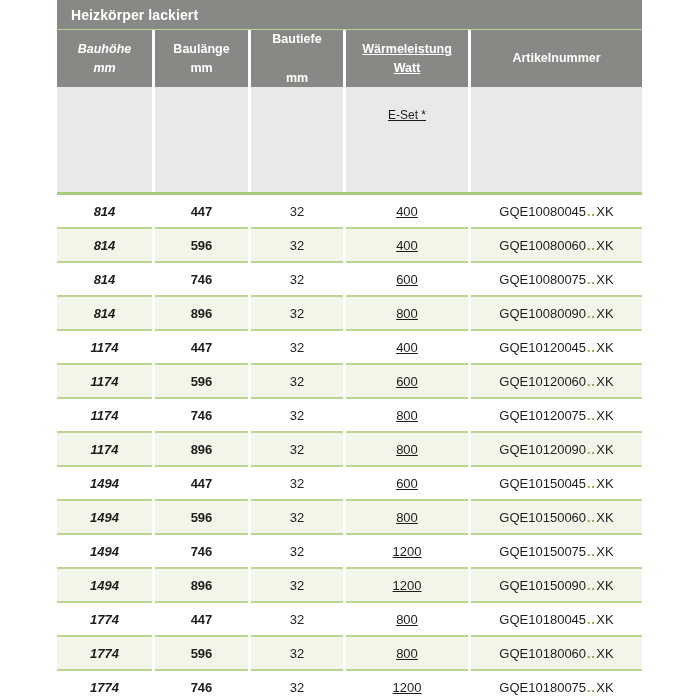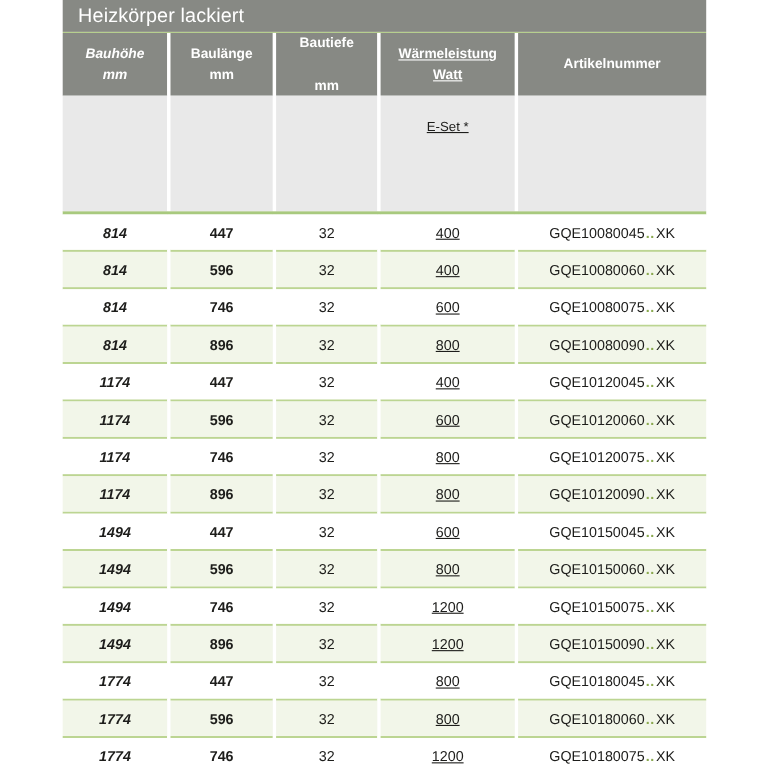--- a/index.html
+++ b/index.html
@@ -16,22 +16,22 @@
     left: 57px;
     top: 0px;
     width: 585px;
   }
 
   
   .title-bar {
     height: 29px;
     background: #878984;
     color: #ffffff;
-    font-size: 18px;
-    font-weight: 400;
+    font-size: 14px;
+    font-weight: 700;
     display: flex;
     align-items: center;
     padding-left: 14px;
     letter-spacing: 0.1px;
   }
   .title-rule {
     height: 1px;
     background: #b6cf8e;
     width: 100%;
   }

